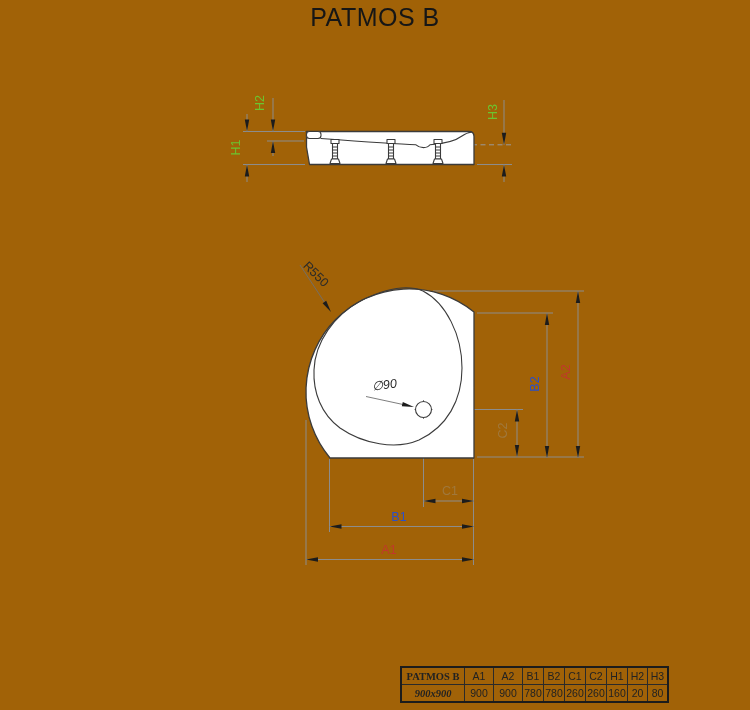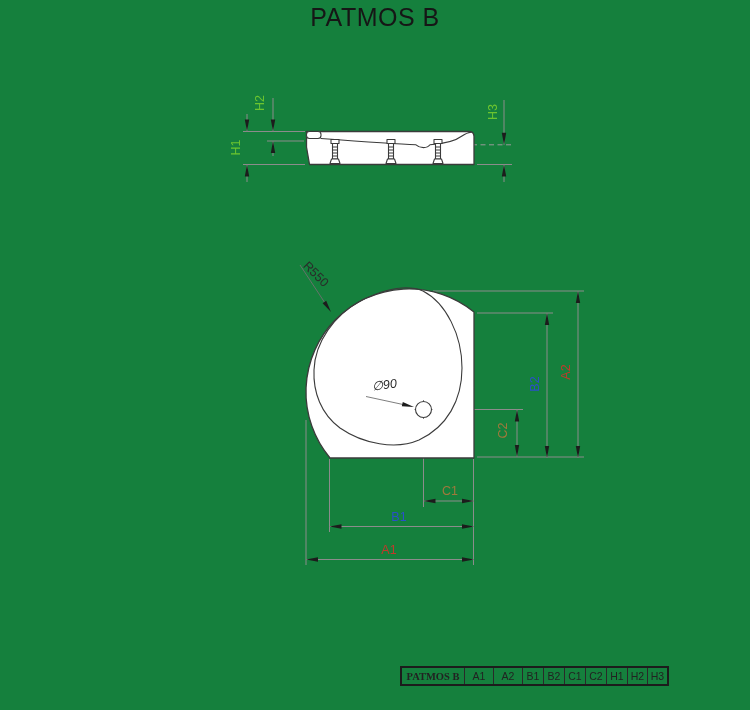--- a/index.html
+++ b/index.html
@@ -1,16 +1,16 @@
 <!DOCTYPE html>
 <html><head>
 <meta charset="utf-8">
 <style>
   html,body{margin:0;padding:0;background:#ffffff;}
-  .page{position:relative;width:750px;height:710px;background:#15803d;overflow:hidden;
+  .page{position:relative;width:750px;height:710px;background:#a16207;overflow:hidden;
         font-family:"Liberation Sans", sans-serif;}
   .title{position:absolute;top:3px;left:0;width:100%;text-align:center;
          font-size:25px;letter-spacing:.5px;color:#161616;}
   svg{position:absolute;left:0;top:0;}
 
   
   .outline{fill:#ffffff;stroke:#3b3b3b;stroke-width:1.3;stroke-linejoin:round;stroke-linecap:round;}
   .part{fill:none;stroke:#3b3b3b;stroke-width:1.1;stroke-linejoin:round;stroke-linecap:round;}
   .partfill{fill:#ffffff;stroke:#3b3b3b;stroke-width:1.1;stroke-linejoin:round;}
   .dim{fill:none;stroke:#8c8c8c;stroke-width:1;}
@@ -169,16 +169,28 @@
       <td class="w28 ca">A1</td>
       <td class="w28 ca">A2</td>
       <td class="w20 cb">B1</td>
       <td class="w20 cb">B2</td>
       <td class="w20 cc">C1</td>
       <td class="w20 cc">C2</td>
       <td class="w20 ch">H1</td>
       <td class="w19 ch">H2</td>
       <td class="w19 ch">H3</td>
     </tr>
+    <tr>
+      <td class="size">900x900</td>
+      <td>900</td>
+      <td>900</td>
+      <td>780</td>
+      <td>780</td>
+      <td>260</td>
+      <td>260</td>
+      <td>160</td>
+      <td>20</td>
+      <td>80</td>
+    </tr>
   </tbody>
     </table>
 
 </div>
 
 </body></html>

